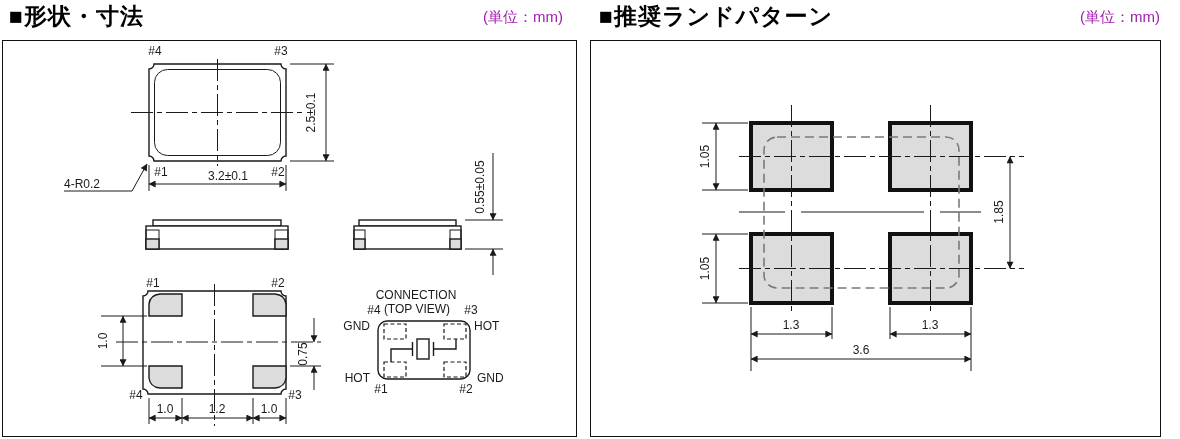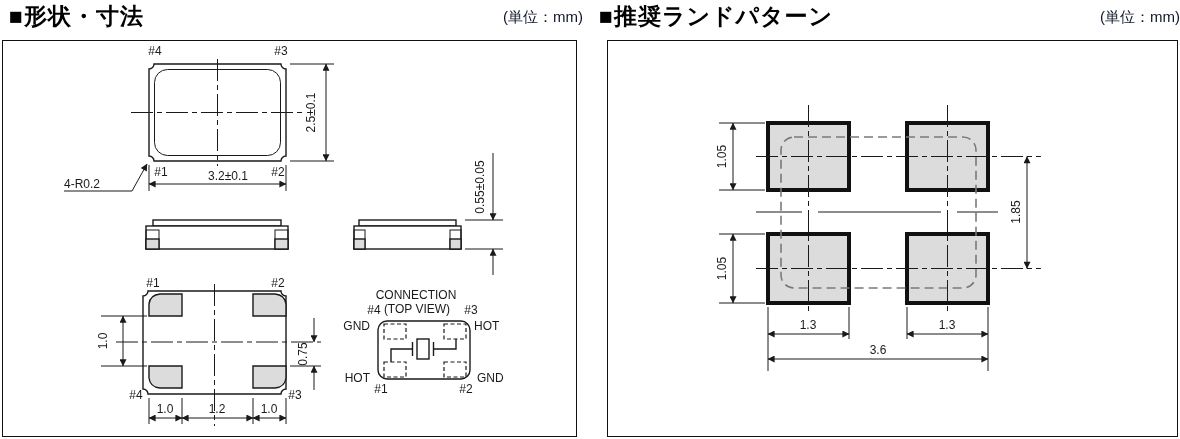--- a/index.html
+++ b/index.html
@@ -5,27 +5,27 @@
   html,body{margin:0;padding:0;background:#ffffff;}
   body{
     width:1180px;height:439px;position:relative;overflow:hidden;
     font-family:"Liberation Sans","DejaVu Sans",sans-serif;color:#111;
   }
   .panel-title{
     position:absolute;top:1px;font-size:23px;font-weight:600;letter-spacing:1px;
     color:#000;white-space:nowrap;
   }
   .unit-label{
-    position:absolute;top:8px;font-size:15px;color:#0f172a;white-space:nowrap;margin-left:20px;
+    position:absolute;top:8px;font-size:15px;color:#a21caf;white-space:nowrap;
   }
   .panel-box{
     position:absolute;top:40px;height:395px;border:1.5px solid #111;background:#fff;
   }
   #panel-left{left:2px;width:573px;}
-  #panel-right{left:607px;width:569px;}
+  #panel-right{left:590px;width:569px;}
   svg{display:block;}
   svg text{font-family:"Liberation Sans","DejaVu Sans",sans-serif;font-size:12px;fill:#1a1a1a;}
   .thin{stroke:#1a1a1a;stroke-width:1;fill:none;}
   .med{stroke:#1a1a1a;stroke-width:1.4;fill:none;}
   .body-line{stroke:#1a1a1a;stroke-width:1.4;fill:#ffffff;}
   .pad{fill:#dcdcdc;stroke:#1a1a1a;stroke-width:1.4;}
   .pad-thick{fill:#dcdcdc;stroke:#111;stroke-width:4;}
   .center{stroke:#1a1a1a;stroke-width:1;fill:none;stroke-dasharray:22 4 5 4;}
   .dashed{stroke:#7a7a7a;stroke-width:1.6;fill:none;stroke-dasharray:9 5;}
   .dashed-pad{stroke:#1a1a1a;stroke-width:1.2;fill:none;stroke-dasharray:4 2.5;}

